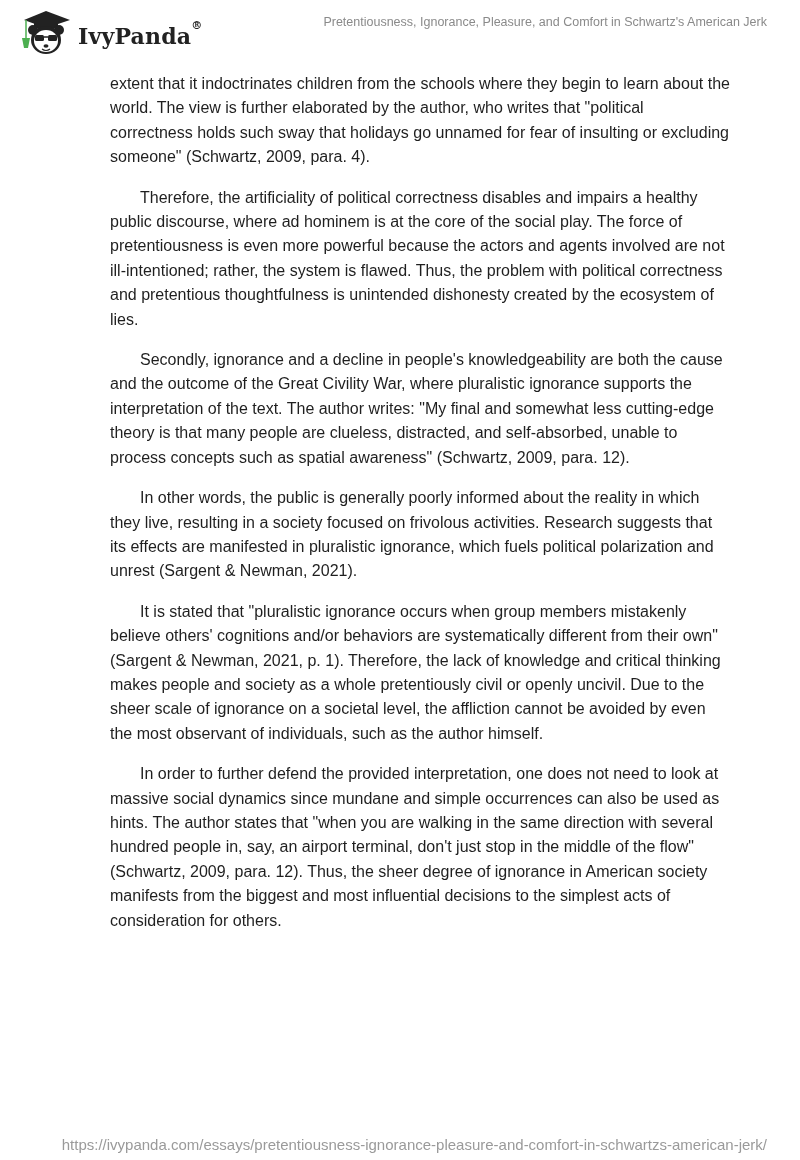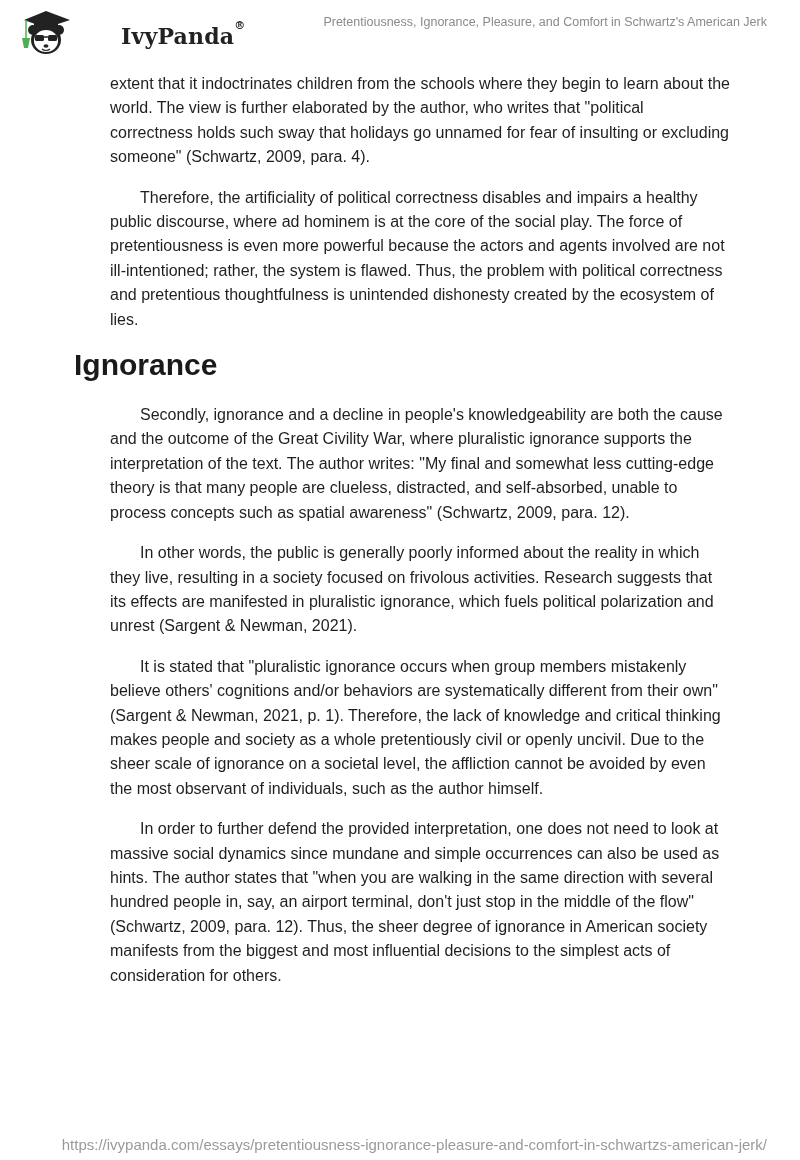--- a/index.html
+++ b/index.html
@@ -1,20 +1,20 @@
 <!DOCTYPE html>
 <html><head>
   <meta charset="utf-8">
   <style>
     * { margin: 0; padding: 0; box-sizing: border-box; }
     html, body { width: 800px; height: 1160px; background: #ffffff; overflow: hidden; }
     body { position: relative; font-family: "Liberation Sans", sans-serif; color: #1e1e1e; }
 
     .header { position: absolute; left: 0; top: 0; width: 800px; height: 60px; }
-    .logo { position: absolute; left: 20px; top: 8px; display: flex; align-items: center; gap: 43px; }
+    .logo { position: absolute; left: 20px; top: 8px; display: flex; align-items: center; }
     .logo-mark { width: 52px; height: 50px; }
     .logo-text { font-family: "DejaVu Serif", serif; font-weight: bold; font-size: 22px; color: #222; margin-left: 6px; margin-top: 6px; letter-spacing: 0.2px; }
     .logo-text sup { font-size: 11px; vertical-align: top; position: relative; top: -4px; }
     .doc-title { position: absolute; right: 33px; top: 15px; font-size: 12.5px; color: #8a8a8a; white-space: nowrap; }
 
     .content { position: absolute; left: 74px; top: 72px; width: 656px; }
     p.para { font-size: 16px; line-height: 24.4px; color: #1f1f1f; margin-bottom: 16px; text-indent: 30px; margin-left: 36px; }
     p.para.cont { text-indent: 0; }
     h2.section { font-size: 30px; font-weight: bold; color: #1a1a1a; margin-top: 15px; margin-bottom: 21px; line-height: 34px; }
 
@@ -48,21 +48,20 @@
     </svg>
     <span class="logo-text"><span>IvyPanda</span><sup>®</sup></span>
   </div>
   <div class="doc-title">Pretentiousness, Ignorance, Pleasure, and Comfort in Schwartz's American Jerk</div>
 </div>
 
 <div class="content">
   <p class="para cont">extent that it indoctrinates children from the schools where they begin to learn about the world. The view is further elaborated by the author, who writes that "political correctness holds such sway that holidays go unnamed for fear of insulting or excluding someone" (Schwartz, 2009, para. 4).</p>
   <p class="para">Therefore, the artificiality of political correctness disables and impairs a healthy public discourse, where ad hominem is at the core of the social play. The force of pretentiousness is even more powerful because the actors and agents involved are not ill-intentioned; rather, the system is flawed. Thus, the problem with political correctness and pretentious thoughtfulness is unintended dishonesty created by the ecosystem of lies.</p>
 
-  <h2 class="section">Ignorance</h2>
 
   <p class="para">Secondly, ignorance and a decline in people's knowledgeability are both the cause and the outcome of the Great Civility War, where pluralistic ignorance supports the interpretation of the text. The author writes: "My final and somewhat less cutting-edge theory is that many people are clueless, distracted, and self-absorbed, unable to process concepts such as spatial awareness" (Schwartz, 2009, para. 12).</p>
   <p class="para">In other words, the public is generally poorly informed about the reality in which they live, resulting in a society focused on frivolous activities. Research suggests that its effects are manifested in pluralistic ignorance, which fuels political polarization and unrest (Sargent &amp; Newman, 2021).</p>
   <p class="para">It is stated that "pluralistic ignorance occurs when group members mistakenly believe others' cognitions and/or behaviors are systematically different from their own" (Sargent &amp; Newman, 2021, p. 1). Therefore, the lack of knowledge and critical thinking makes people and society as a whole pretentiously civil or openly uncivil. Due to the sheer scale of ignorance on a societal level, the affliction cannot be avoided by even the most observant of individuals, such as the author himself.</p>
   <p class="para">In order to further defend the provided interpretation, one does not need to look at massive social dynamics since mundane and simple occurrences can also be used as hints. The author states that "when you are walking in the same direction with several hundred people in, say, an airport terminal, don't just stop in the middle of the flow" (Schwartz, 2009, para. 12). Thus, the sheer degree of ignorance in American society manifests from the biggest and most influential decisions to the simplest acts of consideration for others.</p>
 </div>
 
 <div class="footer-url">https://ivypanda.com/essays/pretentiousness-ignorance-pleasure-and-comfort-in-schwartzs-american-jerk/</div>
 
 </body></html>

